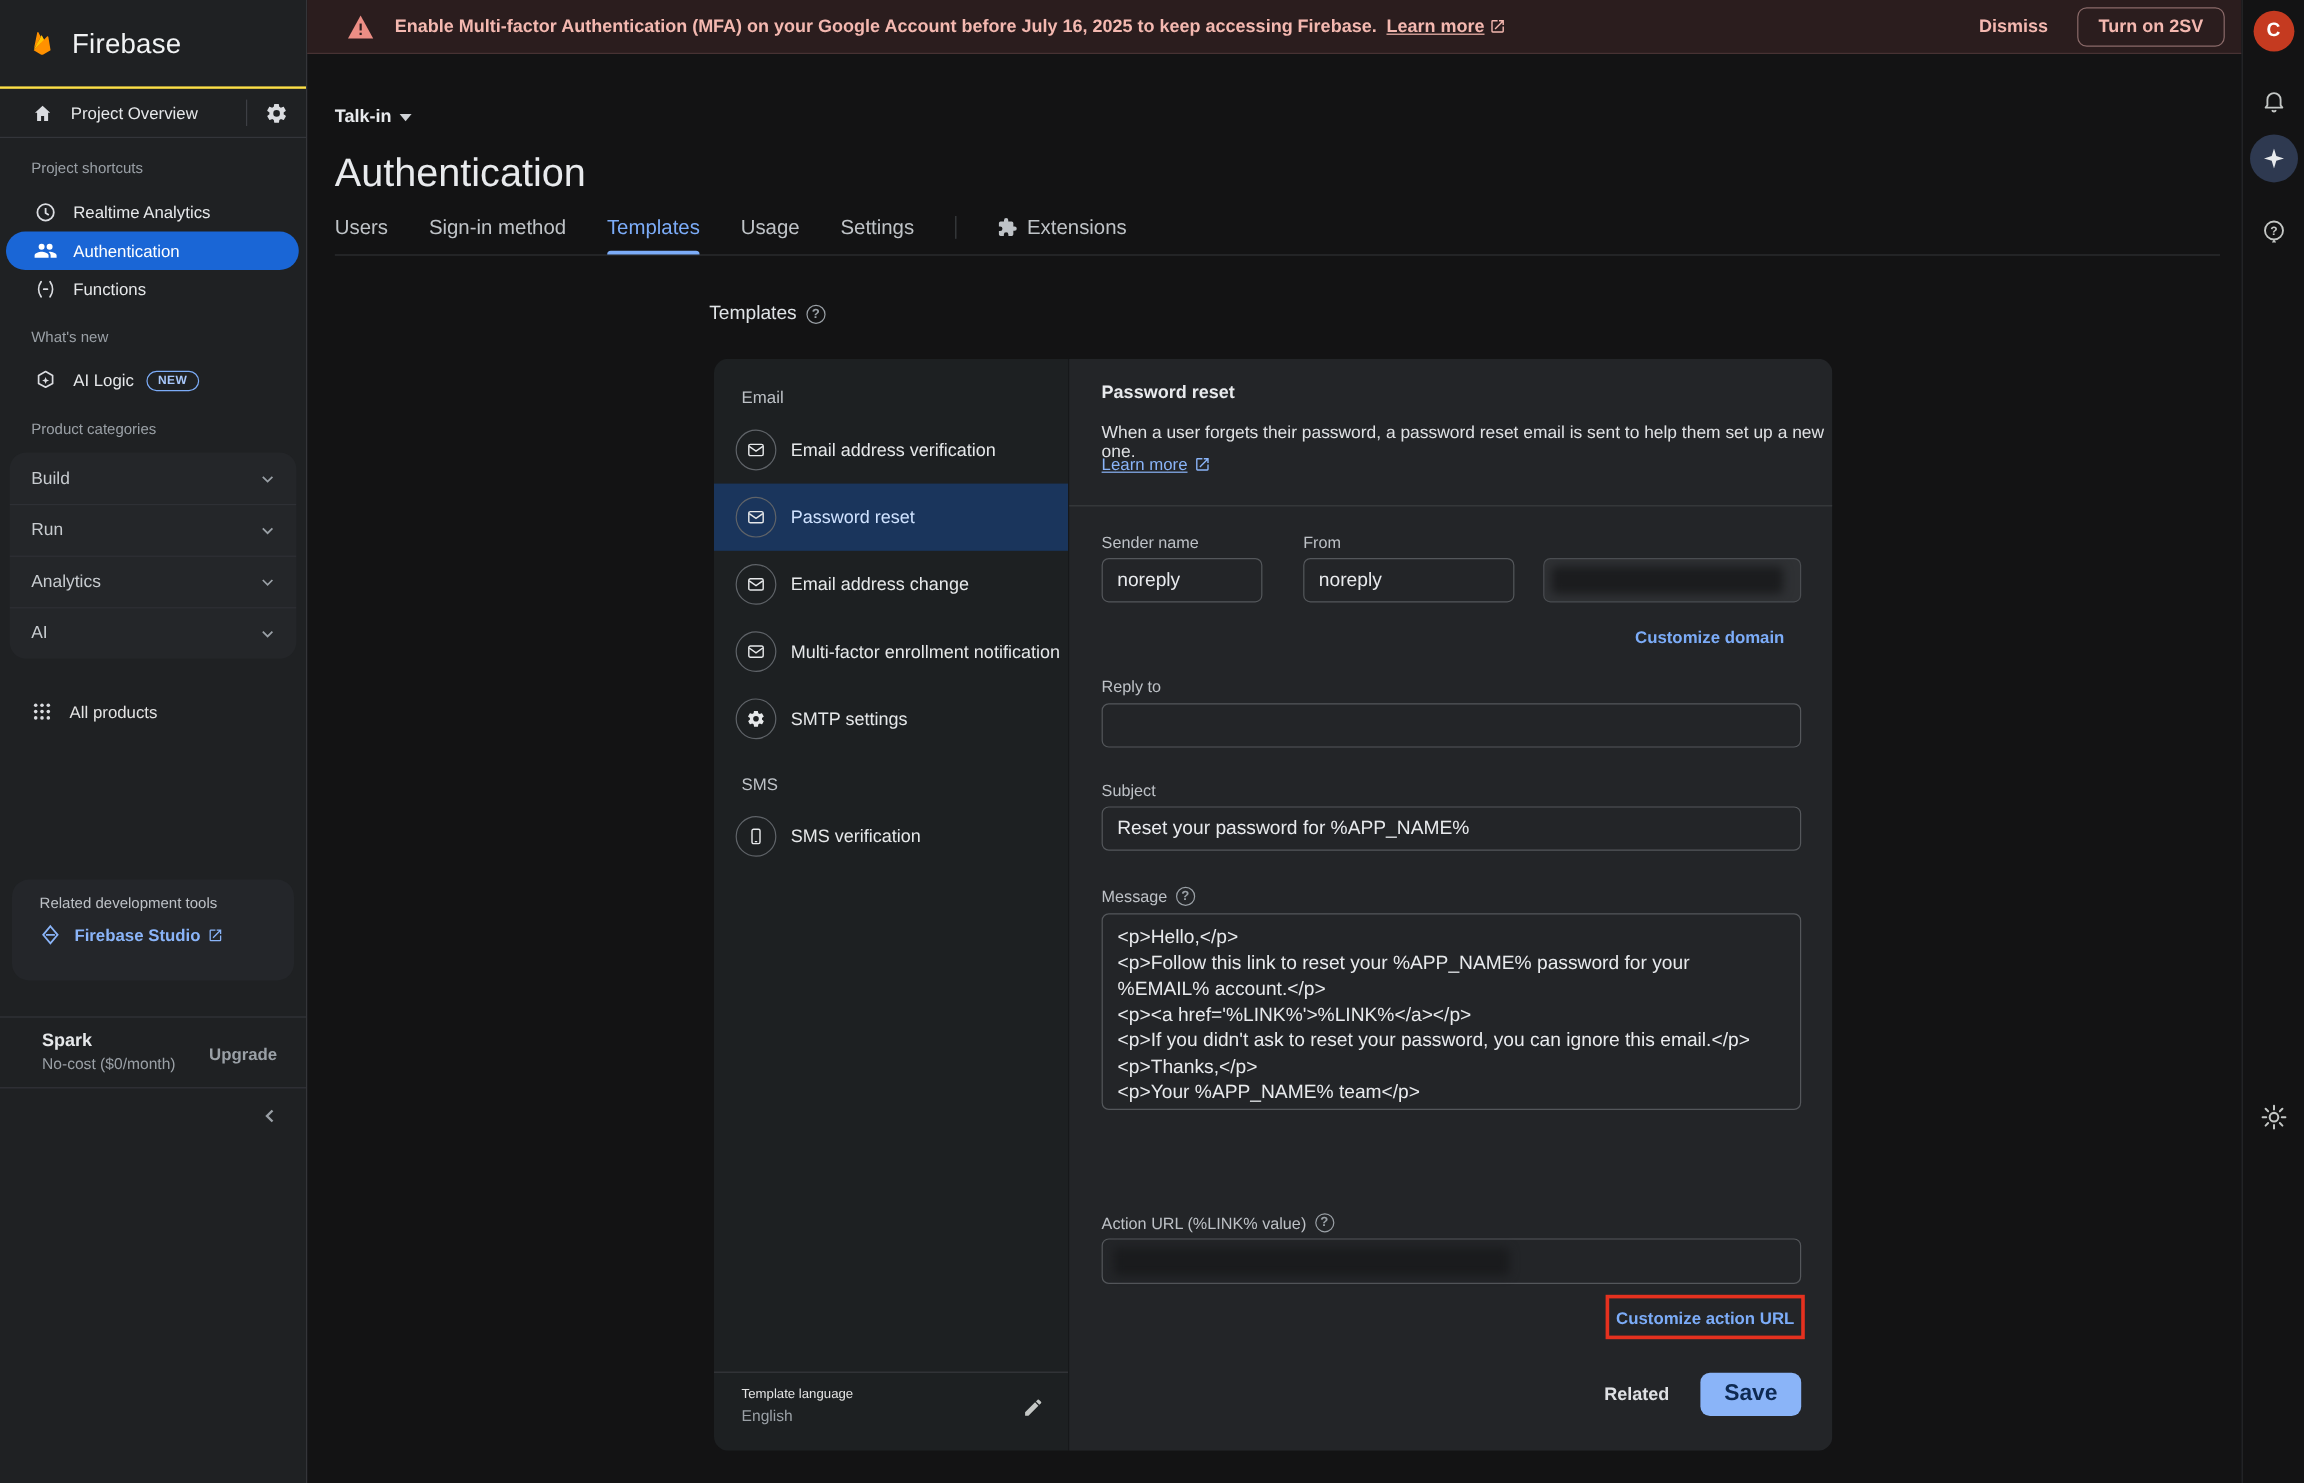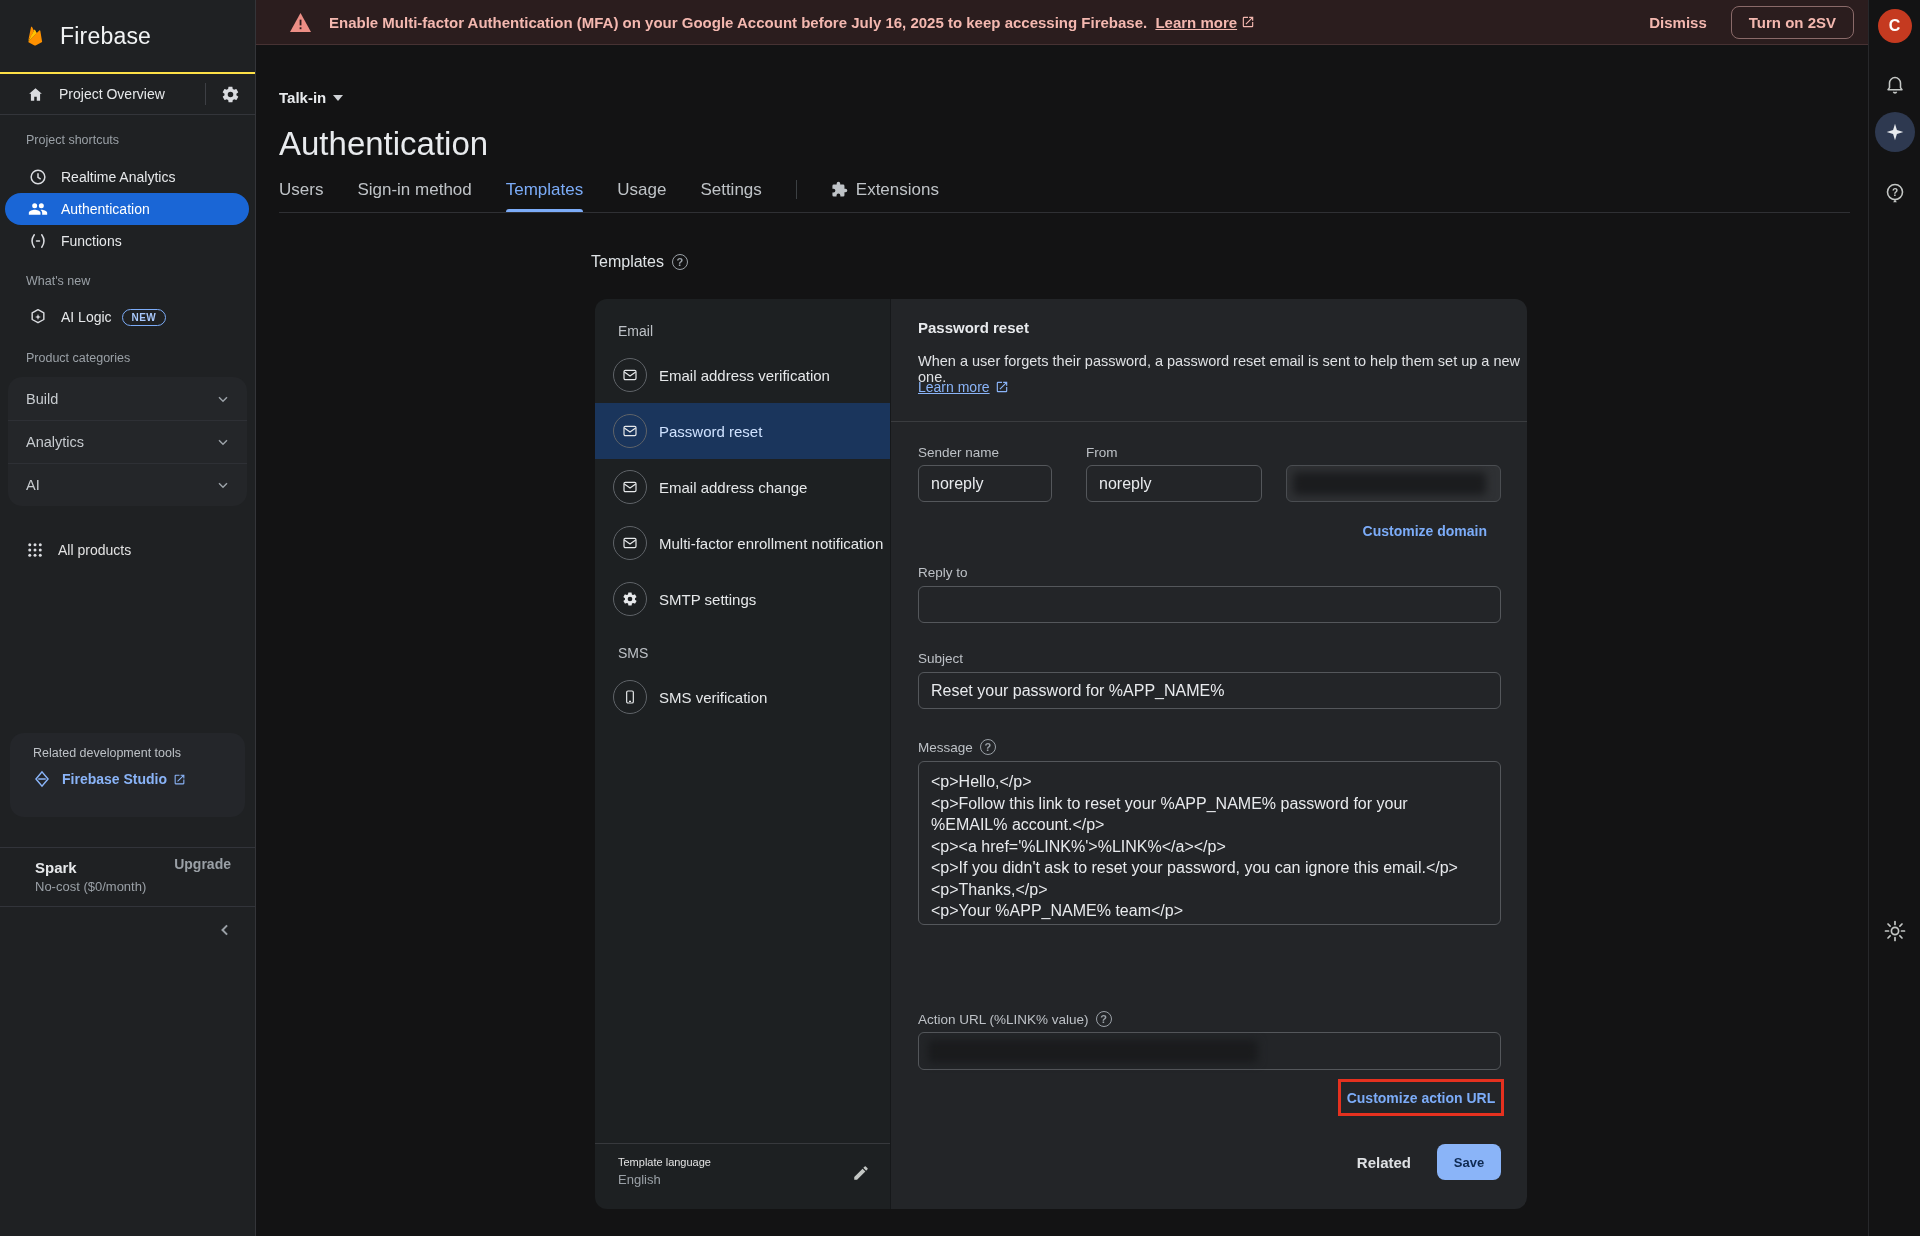--- a/index.html
+++ b/index.html
@@ -45,21 +45,21 @@
   .related-card { position:absolute; left:10px; right:10px; top:733px; height:84px;
                   background:#24262a; border-radius:14px; padding:13px 0 0 23px; }
   .related-title { font-size:12.5px; color:#bdc1c6; }
   .studio-row { display:flex; align-items:center; margin-top:10px; cursor:pointer; }
   .studio-link { font-size:14px; font-weight:bold; color:#8ab4f8; margin:0 6px 0 11px; }
   .plan-row { position:absolute; left:0; right:0; top:847px; height:60px;
               border-top:1px solid #32343a; border-bottom:1px solid #32343a;
               padding:11px 0 0 35px; }
   .plan-name { font-size:15px; font-weight:bold; color:#e6e8ea; }
   .plan-detail { font-size:13px; color:#9aa0a6; margin-top:3px; }
-  .upgrade-btn { position:absolute; right:24px; top:8px; font-size:14px; font-weight:bold;
+  .upgrade-btn { position:absolute; right:24px; top:22px; font-size:14px; font-weight:bold;
                  color:#9aa0a6; background:none; border:none; cursor:pointer;
                  font-family:"Liberation Sans",sans-serif; }
   .collapse-btn { position:absolute; right:16px; top:916px; padding:4px; cursor:pointer; }
 
   
   .banner { position:absolute; left:256px; top:0; width:1612px; height:45px;
             background:#2b1d1e; border-bottom:1px solid #473233;
             display:flex; align-items:center; padding:0 14px 0 33px; }
   .banner-text { font-size:15px; font-weight:bold; color:#f4b8b0; margin-left:17px; }
   .banner-link { color:#f4b8b0; text-decoration:underline; cursor:pointer;
@@ -152,22 +152,22 @@
   .lbl-action { left:27px; top:712px; }
   .in-action { left:27px; top:733px; width:583px; height:38px; }
   .action-redact { position:absolute; left:37px; top:741px; width:330px; height:23px;
                    background:#1a1b1d; filter:blur(4px); border-radius:4px; }
   .annotation-box { position:absolute; right:23px; top:780px; width:166px; height:37px;
                     border:3px solid #e5311f; display:flex; align-items:center; justify-content:center; }
   .customize-action { font-size:14px; font-weight:bold; color:#7cacf8; cursor:pointer; }
   .form-actions { position:absolute; right:26px; top:845px; display:flex; align-items:center; gap:16px; }
   .cancel-btn { background:none; border:none; color:#dfe1e4; font-size:15px; font-weight:bold;
                 padding:8px 10px; cursor:pointer; font-family:"Liberation Sans",sans-serif; }
-  .save-btn { width:64px; height:36px; background:#8ab4f8; color:#0e2a52; border:none; border-radius:8px;
-              font-size:13px; font-weight:bold; cursor:pointer; font-family:"Liberation Sans",sans-serif; }
+  .save-btn { width:84px; height:36px; background:#8ab4f8; color:#0e2a52; border:none; border-radius:8px;
+              font-size:19px; font-weight:bold; cursor:pointer; font-family:"Liberation Sans",sans-serif; }
 </style>
 </head>
 <body>
 
 <aside class="sidebar">
   <div class="brand">
     <span>
       <svg width="26" height="26" viewBox="0 0 24 24">
           <path d="M5.8 16.2 8.3 3.9c.1-.5.8-.6 1-.1l2 3.8-5.5 8.6zM18.6 17.5 16.9 7.2c-.1-.5-.7-.7-1-.3L5.6 17.5l5.5 3.1c.6.3 1.3.3 1.9 0l5.6-3.1zM13.5 9.3l-1.8-3.4-5.9 11.2 7.7-7.8z" fill="#ff9100"></path>
           <path d="M13.5 9.3l-1.8-3.4-5.9 11.2 7.7-7.8z" fill="#ffc400"></path>
@@ -234,20 +234,28 @@
     </span>
     <span class="ni-label">AI Logic</span>
     <span class="new-badge">NEW</span>
   </div>
 
   <div class="section-label lbl-categories">Product categories</div>
 
   <div class="cat-group">
     <div class="cat-row">
       <span class="cat-label">Build</span>
+      <span>
+          <svg width="16" height="16" viewBox="0 0 24 24" fill="none" stroke="#9aa0a6" stroke-width="2.2">
+            <path d="M6 9.5l6 6 6-6"></path>
+          </svg>
+        </span>
+    </div>
+    <div class="cat-row">
+      <span class="cat-label">Run</span>
       <span>
           <svg width="16" height="16" viewBox="0 0 24 24" fill="none" stroke="#9aa0a6" stroke-width="2.2">
             <path d="M6 9.5l6 6 6-6"></path>
           </svg>
         </span>
     </div>
     <div class="cat-row">
       <span class="cat-label">Analytics</span>
       <span>
           <svg width="16" height="16" viewBox="0 0 24 24" fill="none" stroke="#9aa0a6" stroke-width="2.2">

